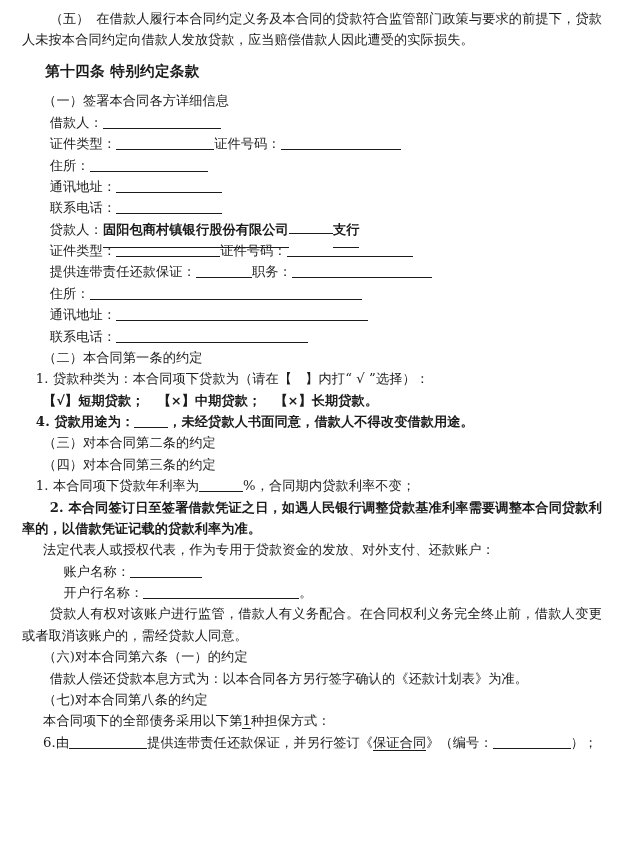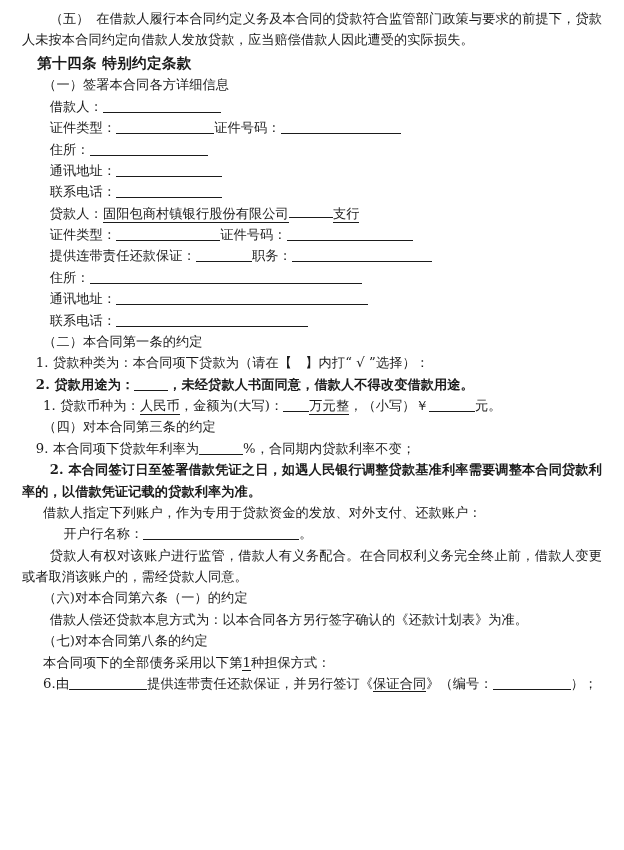--- a/index.html
+++ b/index.html
@@ -31,39 +31,40 @@
     margin: 0;
     text-align: justify;
     letter-spacing: 0.1px;
     white-space: normal;
   }
   .bold { font-weight: bold; }
   .heading {
     font-size: 14.6px;
     font-weight: bold;
     line-height: 1.62;
-    margin: 0;
+    margin: 8px;
     letter-spacing: 0.3px;
   }
   .ind-1  { padding-left: 1.05em; }
   .ind-15 { padding-left: 1.6em; }
   .ind-2  { padding-left: 2.1em; }
   .ind-3  { padding-left: 3.15em; }
   .first-indent { text-indent: 2.1em; }
 
   
   .blank {
     display: inline-block;
     border-bottom: 1.4px solid #1b1b1b;
     vertical-align: -2px;
     height: 0.95em;
   }
   .u {
     border-bottom: 1.4px solid #1b1b1b;
-    padding-bottom: 1px;
+    padding-bottom: 10px;
+    font-weight: bold;
   }
   .u-thin {
     border-bottom: 1.2px solid #1b1b1b;
   }
   .tick { font-family: "DejaVu Sans", sans-serif; font-size: 12.5px; }
   .cross { font-family: "DejaVu Sans", sans-serif; font-size: 12.5px; }
   .brk { font-family: "DejaVu Sans", "Liberation Sans", sans-serif; }
   .sp-sm { display:inline-block; width: 0.5em; }
   .sp-md { display:inline-block; width: 1em; }
 </style>
@@ -98,36 +99,38 @@
     <p class="p ind-2"><span>住所：</span><span class="blank" style="width:272px"></span></p>
 
     <p class="p ind-2"><span>通讯地址：</span><span class="blank" style="width:252px"></span></p>
 
     <p class="p ind-2"><span>联系电话：</span><span class="blank" style="width:192px"></span></p>
 
     <p class="p ind-15">（二）本合同第一条的约定</p>
 
     <p class="p ind-1"><span>1. 贷款种类为：本合同项下贷款为（请在【</span><span class="sp-md"></span><span>】内打“ √ ”选择）：</span></p>
 
+    <p class="p bold ind-15"><span class="brk">【</span><span class="tick">√</span><span class="brk">】</span><span>短期贷款；</span><span class="sp-md"></span><span class="brk">【</span><span class="cross">×</span><span class="brk">】</span><span>中期贷款；</span><span class="sp-md"></span><span class="brk">【</span><span class="cross">×</span><span class="brk">】</span><span>长期贷款。</span></p>
 
-    <p class="p bold ind-1"><span>2. 贷款用途为：</span><span class="blank" style="width:34px"></span><span>，未经贷款人书面同意，借款人不得改变借款用途。</span></p>
+    <p class="p bold ind-1"><span>4. 贷款用途为：</span><span class="blank" style="width:34px"></span><span>，未经贷款人书面同意，借款人不得改变借款用途。</span></p>
 
+    <p class="p ind-15">（三）对本合同第二条的约定</p>
 
-    <p class="p ind-15"><span>1. 贷款币种为：</span><span class="u">人民币</span><span>，金额为(大写)：</span><span class="blank" style="width:26px"></span><span class="u">万元整</span><span>，（小写）￥</span><span class="blank" style="width:46px"></span><span>元。</span></p>
 
 
     <p class="p ind-15">（四）对本合同第三条的约定</p>
 
-    <p class="p ind-1"><span>9. 本合同项下贷款年利率为</span><span class="blank" style="width:44px"></span><span>%，合同期内贷款利率不变；</span></p>
+    <p class="p ind-1"><span>1. 本合同项下贷款年利率为</span><span class="blank" style="width:44px"></span><span>%，合同期内贷款利率不变；</span></p>
 
     <p class="p bold first-indent">2. 本合同签订日至签署借款凭证之日，如遇人民银行调整贷款基准利率需要调整本合同贷款利率的，以借款凭证记载的贷款利率为准。</p>
 
 
-    <p class="p ind-15">借款人指定下列账户，作为专用于贷款资金的发放、对外支付、还款账户：</p>
+    <p class="p ind-15">法定代表人或授权代表，作为专用于贷款资金的发放、对外支付、还款账户：</p>
 
+    <p class="p ind-3"><span>账户名称：</span><span class="blank" style="width:72px"></span></p>
 
 
     <p class="p ind-3"><span>开户行名称：</span><span class="blank" style="width:156px"></span><span>。</span></p>
 
     <p class="p first-indent">贷款人有权对该账户进行监管，借款人有义务配合。在合同权利义务完全终止前，借款人变更或者取消该账户的，需经贷款人同意。</p>
 
     <p class="p ind-15">（六)对本合同第六条（一）的约定</p>
     <p class="p ind-2">借款人偿还贷款本息方式为：以本合同各方另行签字确认的《还款计划表》为准。</p>
 
     <p class="p ind-15">（七)对本合同第八条的约定</p>

